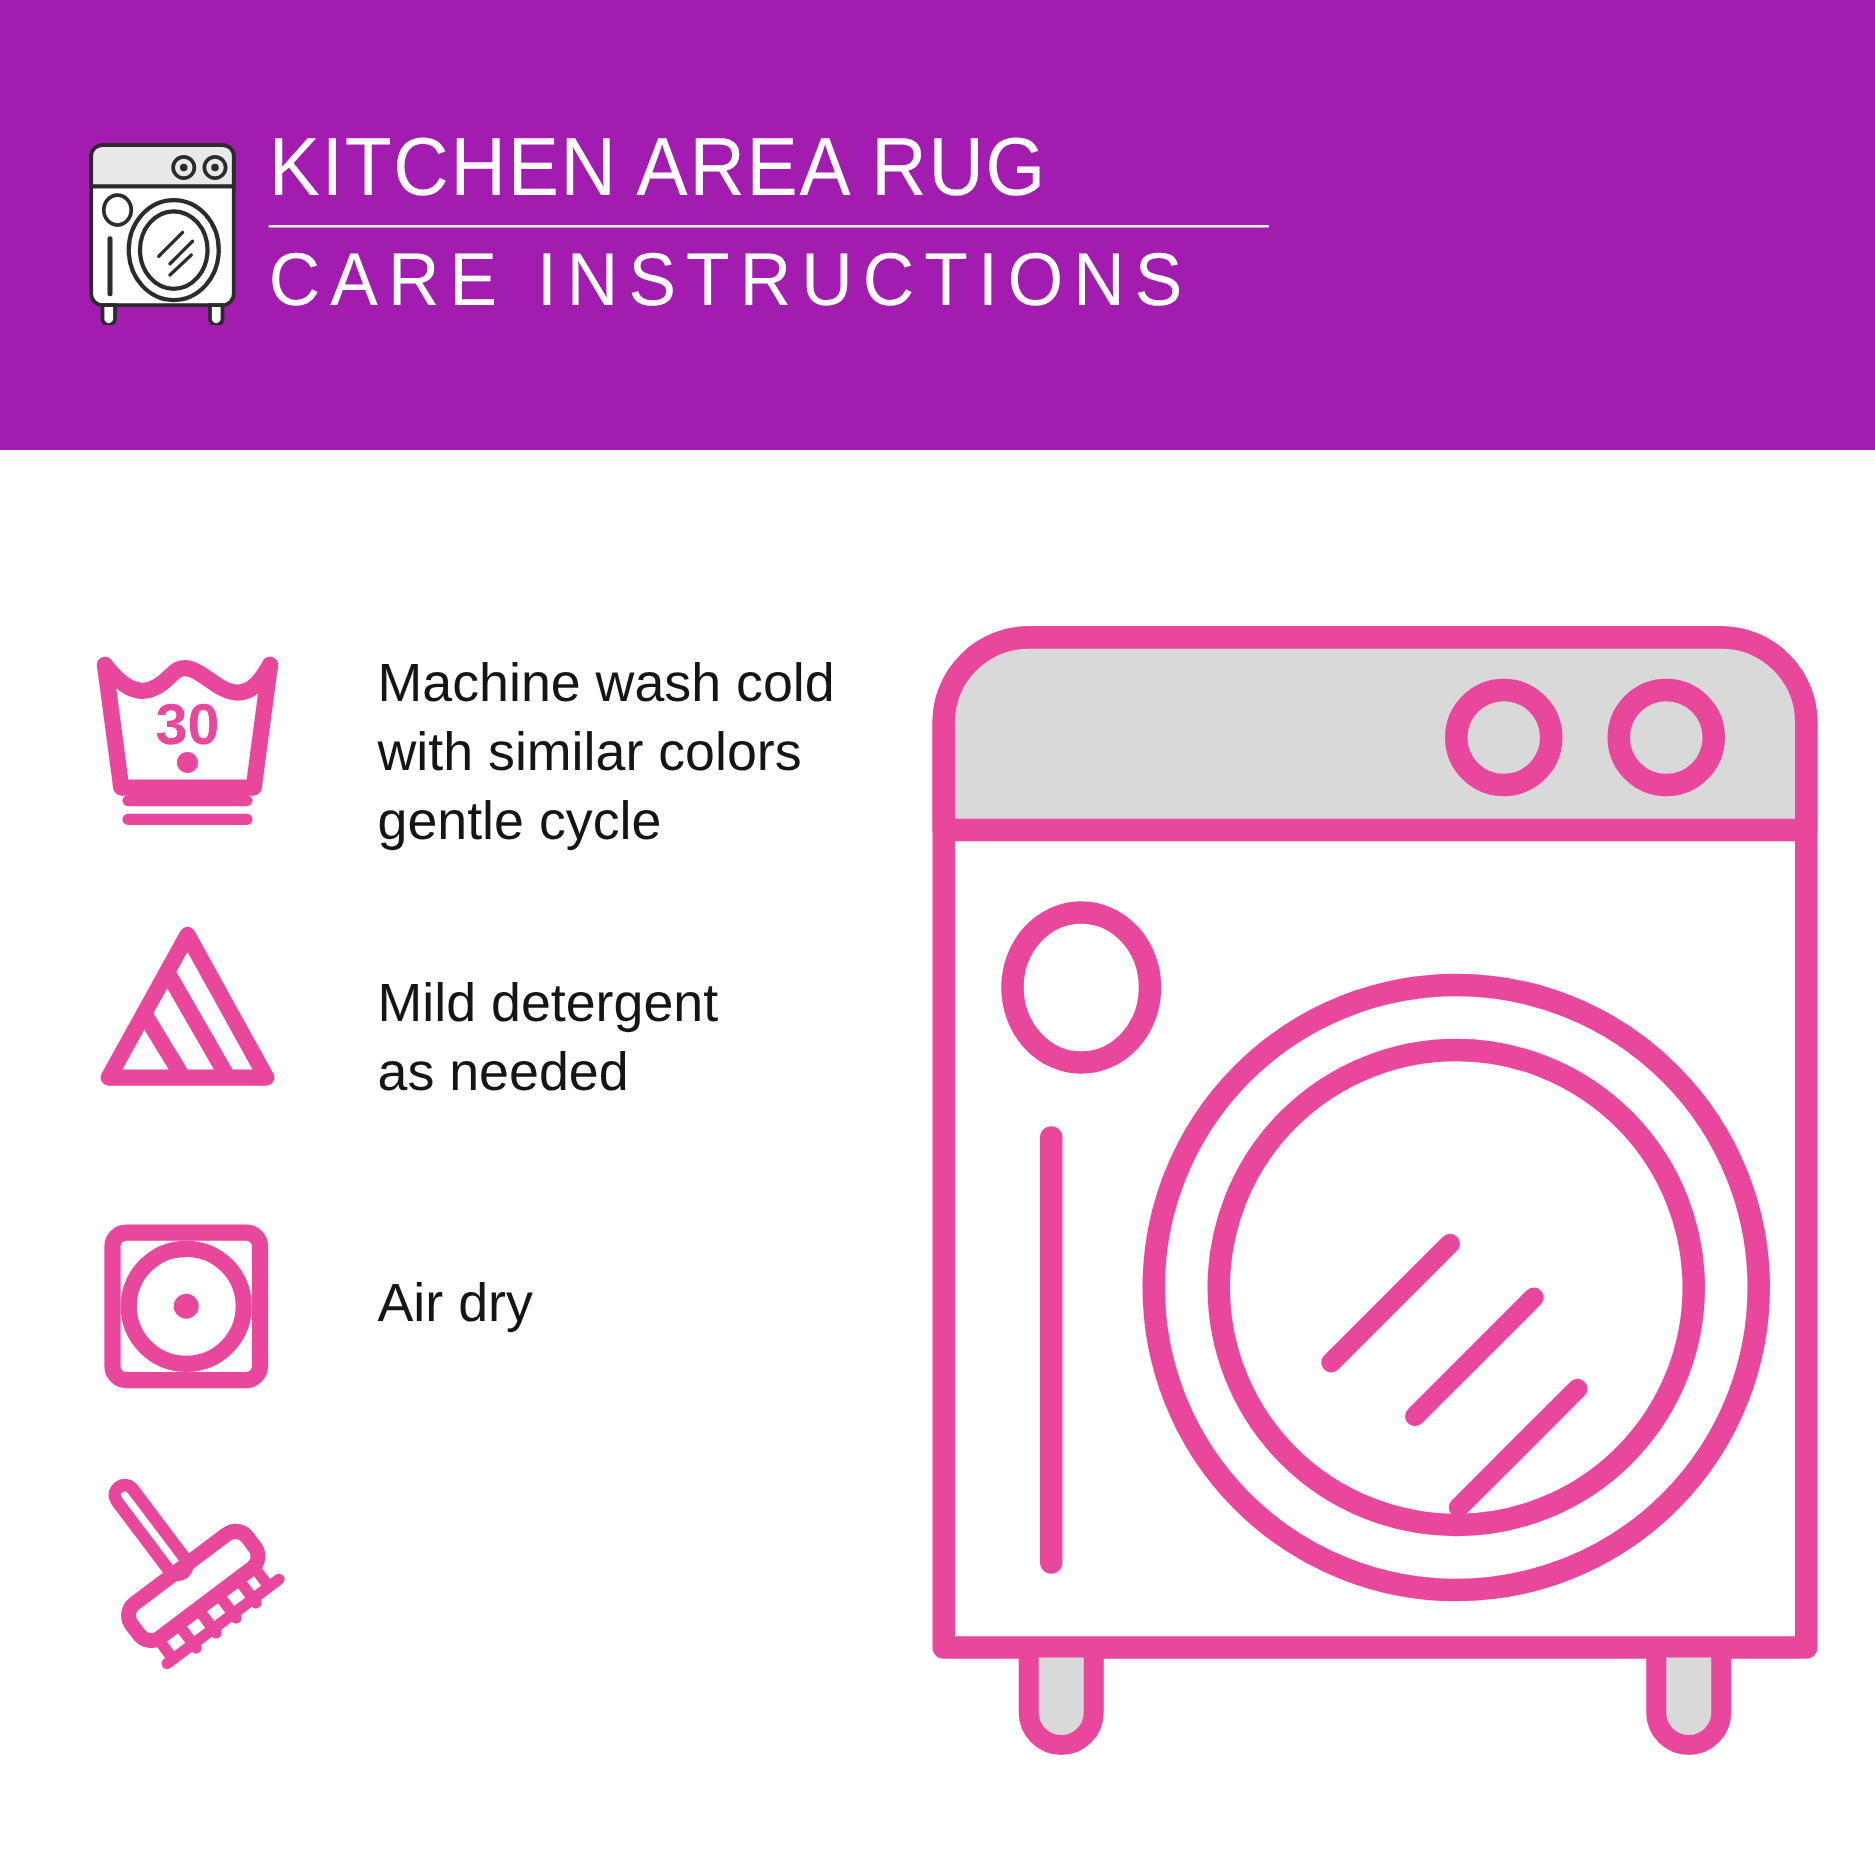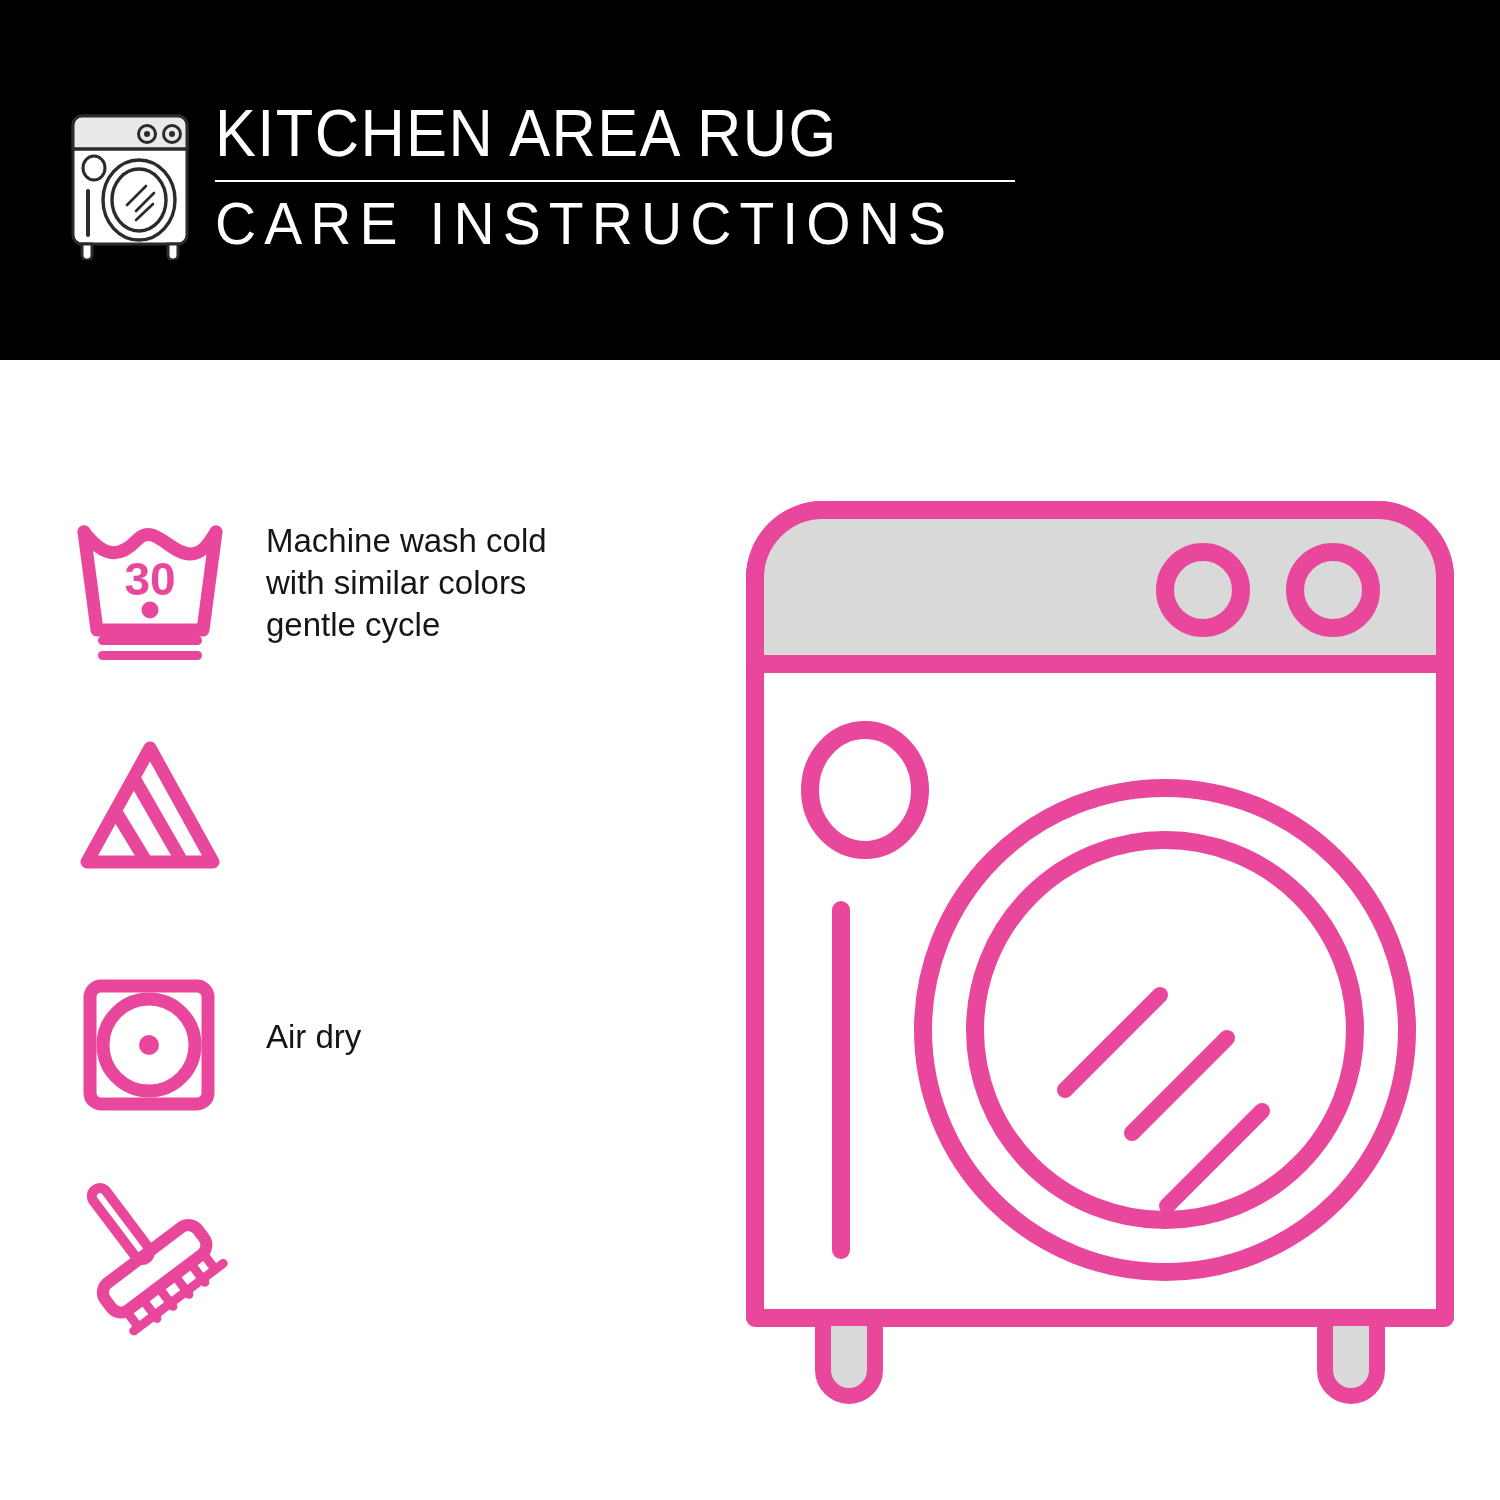--- a/index.html
+++ b/index.html
@@ -14,21 +14,21 @@
     overflow: hidden;
     position: relative;
   }
 
   
   #header {
     position: absolute;
     left: 0; top: 0;
     width: 1500px;
     height: 360px;
-    background: #000000;
+    background: #a21caf;
   }
   #header-logo {
     position: absolute;
     left: 66px;
     top: 108px;
     width: 128px;
     height: 152px;
   }
   #title-block {
     position: absolute;
@@ -80,22 +80,22 @@
     align-items: flex-start;
   }
   .care-icon {
     width: 160px;
     flex: 0 0 160px;
     display: flex;
     align-items: center;
     justify-content: flex-end;
   }
   .care-text {
-    margin-left: 36px;
-    font-size: 33px;
+    margin-left: 72px;
+    font-size: 43px;
     line-height: 1.28;
     color: #151515;
     font-weight: 400;
     padding-top: 4px;
     white-space: pre-line;
   }
 
   #row-0 { top: 150px; }
   #row-1 { top: 370px; }
   #row-2 { top: 610px; }
@@ -180,20 +180,22 @@
 
   <div class="care-row" id="row-1">
     <div class="care-icon">
       <svg viewBox="0 0 160 150" width="160" height="150">
         <path d="M80 18 L143 132 H17 Z" fill="none" stroke="#E8479C" stroke-width="13" stroke-linejoin="round"></path>
 
         <line x1="64" y1="48" x2="110" y2="128" stroke="#E8479C" stroke-width="13" stroke-linecap="round"></line>
         <line x1="46" y1="82" x2="74" y2="128" stroke="#E8479C" stroke-width="13" stroke-linecap="round"></line>
       </svg>
     </div>
+    <div class="care-text">Mild detergent
+as needed</div>
   </div>
 
   <div class="care-row" id="row-2">
     <div class="care-icon">
       <svg viewBox="0 0 160 150" width="160" height="150">
         <rect x="20" y="16" width="118" height="118" rx="11" fill="none" stroke="#E8479C" stroke-width="13"></rect>
         <circle cx="79" cy="75" r="46" fill="none" stroke="#E8479C" stroke-width="13"></circle>
         <circle cx="79" cy="75" r="10" fill="#E8479C"></circle>
       </svg>
     </div>

